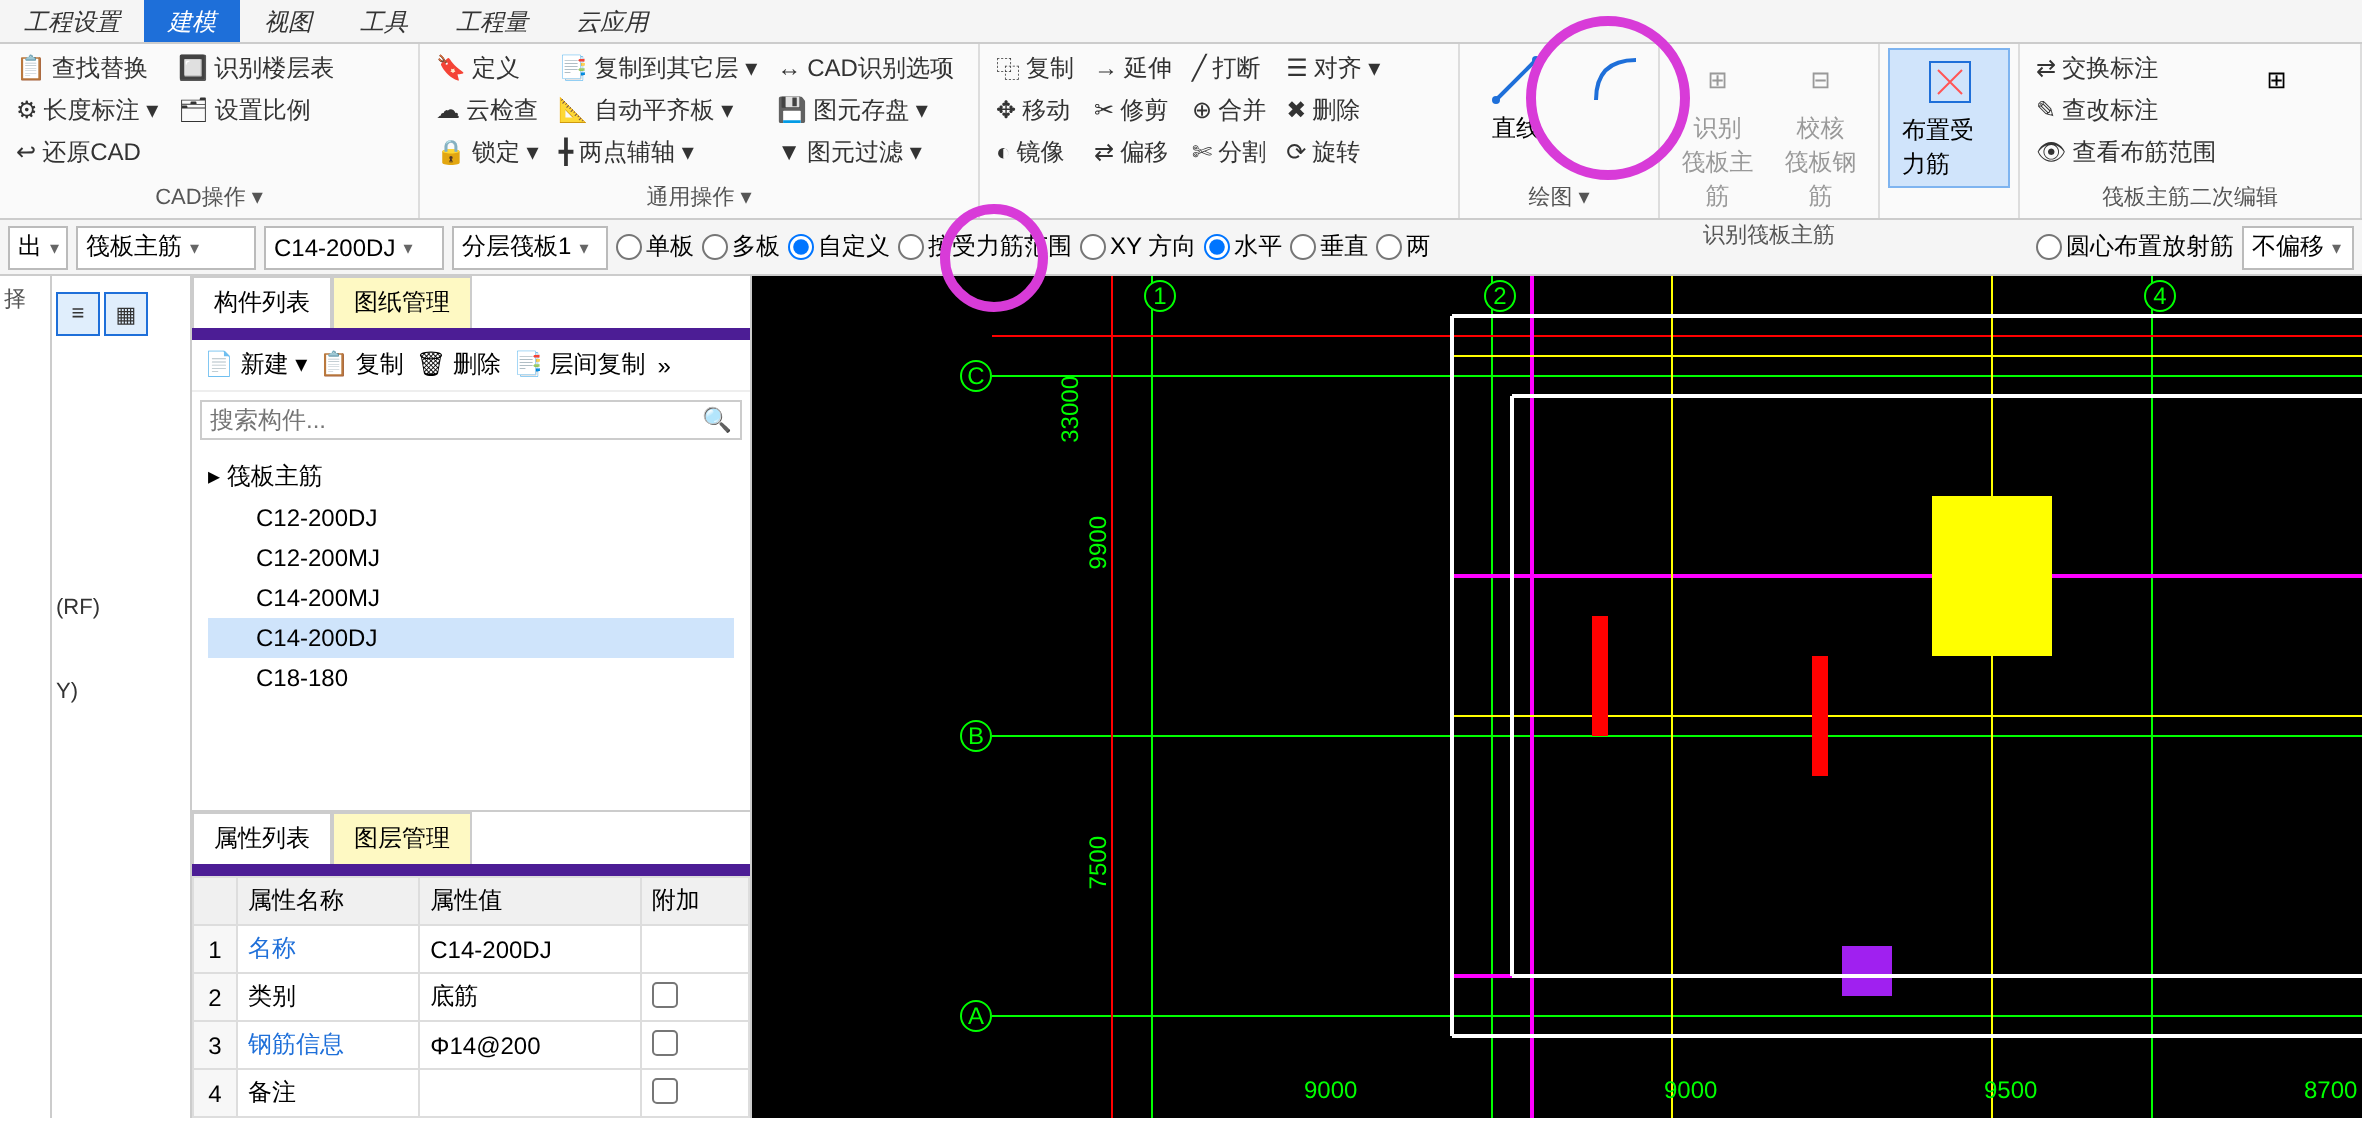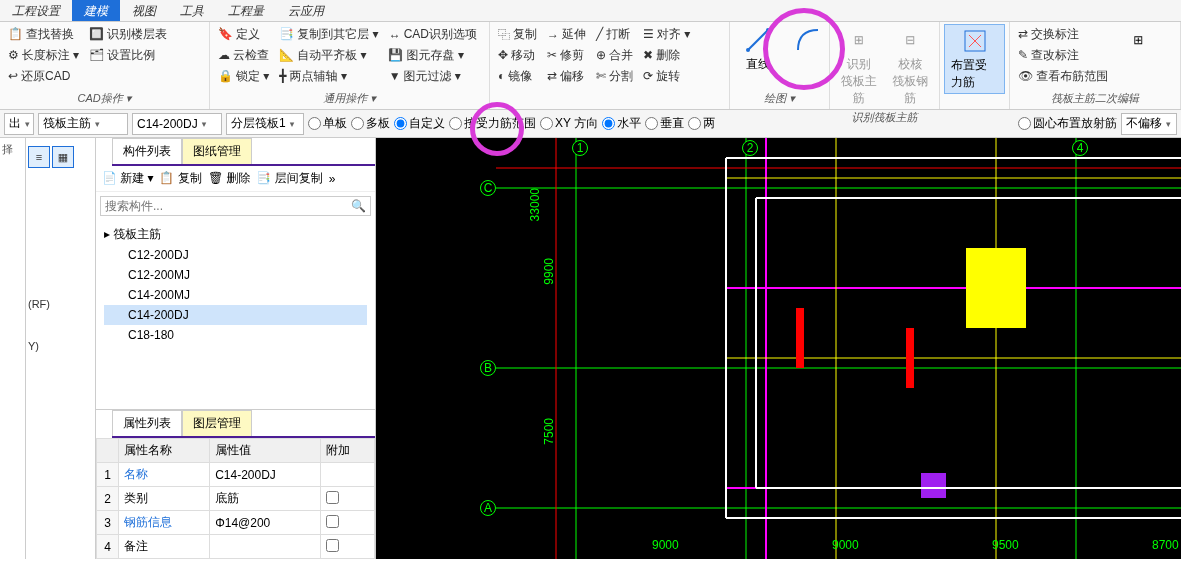--- a/index.html
+++ b/index.html
@@ -3,38 +3,38 @@
 <meta charset="utf-8">
 <style>
 * { box-sizing: border-box; margin: 0; padding: 0; }
 body { font-family: "Microsoft YaHei", Arial, sans-serif; font-size: 12px; background: #fff; overflow: hidden; width: 1181px; height: 561px; position: relative; }
 .tabs { display: flex; background: #f5f5f5; border-bottom: 1px solid #ccc; height: 22px; }
 .tab { padding: 3px 12px; cursor: pointer; color: #333; font-style: italic; }
 .tab.active { background: #1e6fd9; color: #fff; }
 .ribbon { display: flex; background: #fafafa; border-bottom: 1px solid #ccc; height: 88px; }
 .ribbon-group { display: flex; flex-direction: column; border-right: 1px solid #ddd; padding: 2px 4px; }
 .ribbon-group-body { display: flex; flex: 1; align-items: flex-start; gap: 2px; }
-.ribbon-group-label { text-align: center; font-size: 11px; color: #555; padding: 1px 0; font-style: italic; }
+.ribbon-group-label { text-align: center; font-size: 11px; color: #555; padding: 1px 0; }
 .ribbon-col { display: flex; flex-direction: column; gap: 1px; }
 .ribbon-item { display: flex; align-items: center; gap: 3px; padding: 1px 4px; white-space: nowrap; cursor: pointer; color: #333; font-size: 12px; height: 20px; }
 .ribbon-big { display: flex; flex-direction: column; align-items: center; justify-content: center; min-width: 48px; padding: 2px 6px; cursor: pointer; gap: 2px; }
 .ribbon-big.highlight { background: #d0e4fb; border: 1px solid #7eb4f0; }
 .ribbon-big.dim { color: #999; }
 .ribbon-big .icon-box { width: 28px; height: 28px; display: flex; align-items: center; justify-content: center; }
 .bar2 { display: flex; align-items: center; background: #f5f5f5; border-bottom: 1px solid #ccc; height: 28px; padding: 0 4px; gap: 4px; }
 .dd { border: 1px solid #bbb; background: #fff; padding: 2px 4px; height: 22px; display: flex; align-items: center; gap: 4px; font-size: 12px; }
 .dd::after { content: "▾"; font-size: 9px; color: #666; }
 .radio-item { display: flex; align-items: center; gap: 2px; font-size: 12px; }
 .radio-item input { margin: 0; }
 .main { display: flex; height: 421px; }
 .left-strip { width: 26px; background: #fff; border-right: 1px solid #ccc; padding: 4px 2px; font-size: 11px; }
 .left-panel { width: 70px; background: #fff; border-right: 1px solid #ccc; padding: 6px 2px; font-size: 11px; color: #333; }
 .mid-panel { width: 280px; background: #fff; border-right: 1px solid #ccc; display: flex; flex-direction: column; }
 .mid-top { flex: 1; display: flex; flex-direction: column; }
-.mid-tabs { display: flex; border-bottom: 2px solid #4c1d95; margin-left: 16px; }
+.mid-tabs { display: flex; border-bottom: 6px solid #4c1d95; }
 .mid-tab { padding: 4px 10px; border: 1px solid #ccc; border-bottom: none; background: #fef9c3; font-size: 12px; cursor: pointer; }
 .mid-tab.active { background: #fff; }
 .mid-toolbar { display: flex; align-items: center; gap: 6px; padding: 4px 6px; border-bottom: 1px solid #eee; font-size: 12px; }
 .mid-toolbar span { cursor: pointer; }
 .search { display: flex; align-items: center; border: 1px solid #ccc; margin: 4px; padding: 2px 4px; }
 .search input { border: none; outline: none; flex: 1; font-size: 12px; }
 .tree { padding: 4px 8px; font-size: 12px; }
 .tree-root { padding: 2px 0; }
 .tree-item { padding: 3px 4px 3px 24px; cursor: pointer; }
 .tree-item.sel { background: #cfe4fb; }

